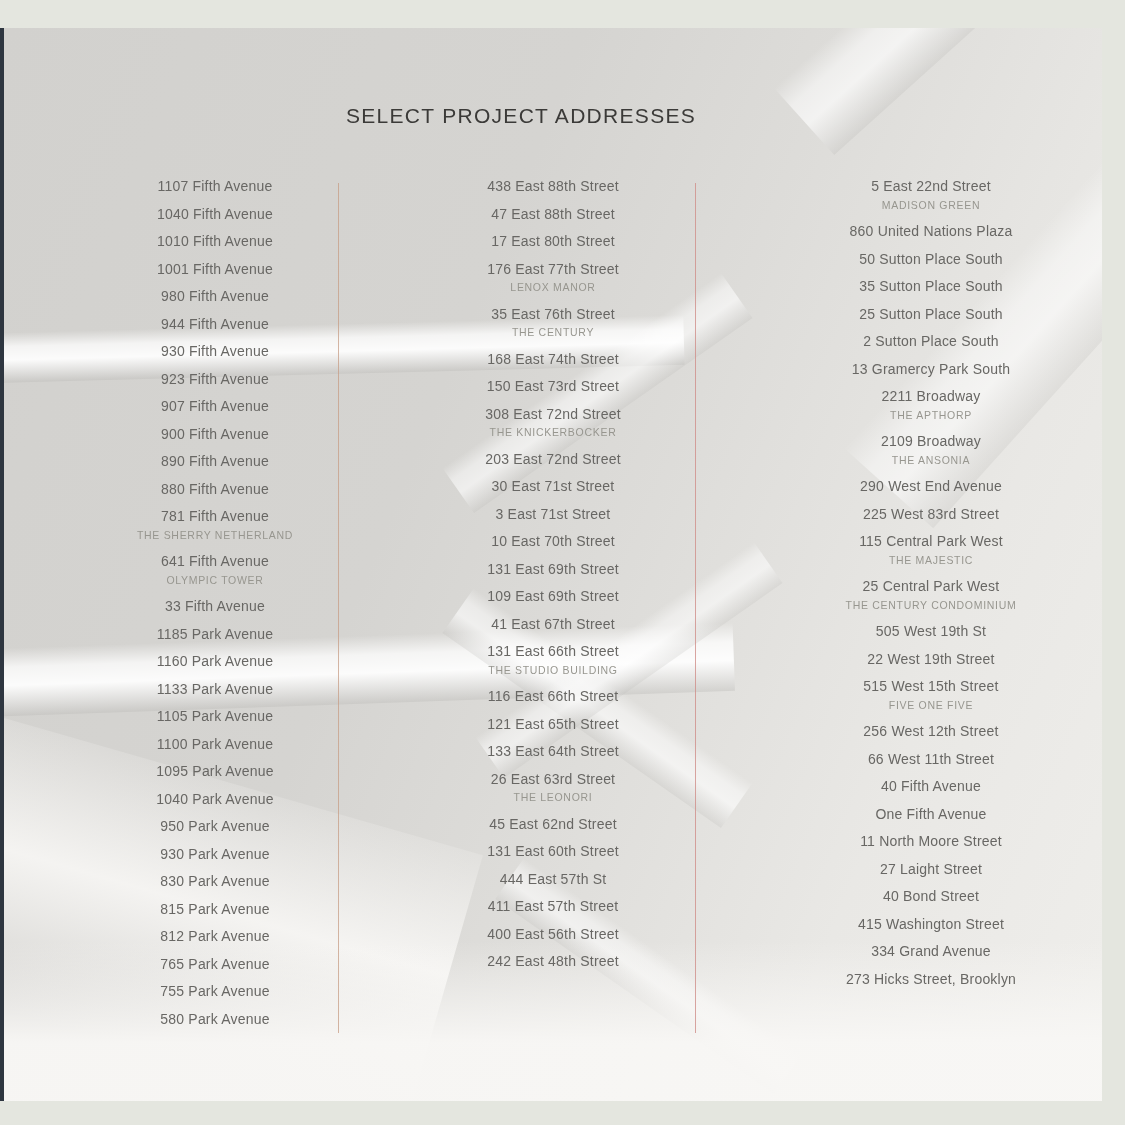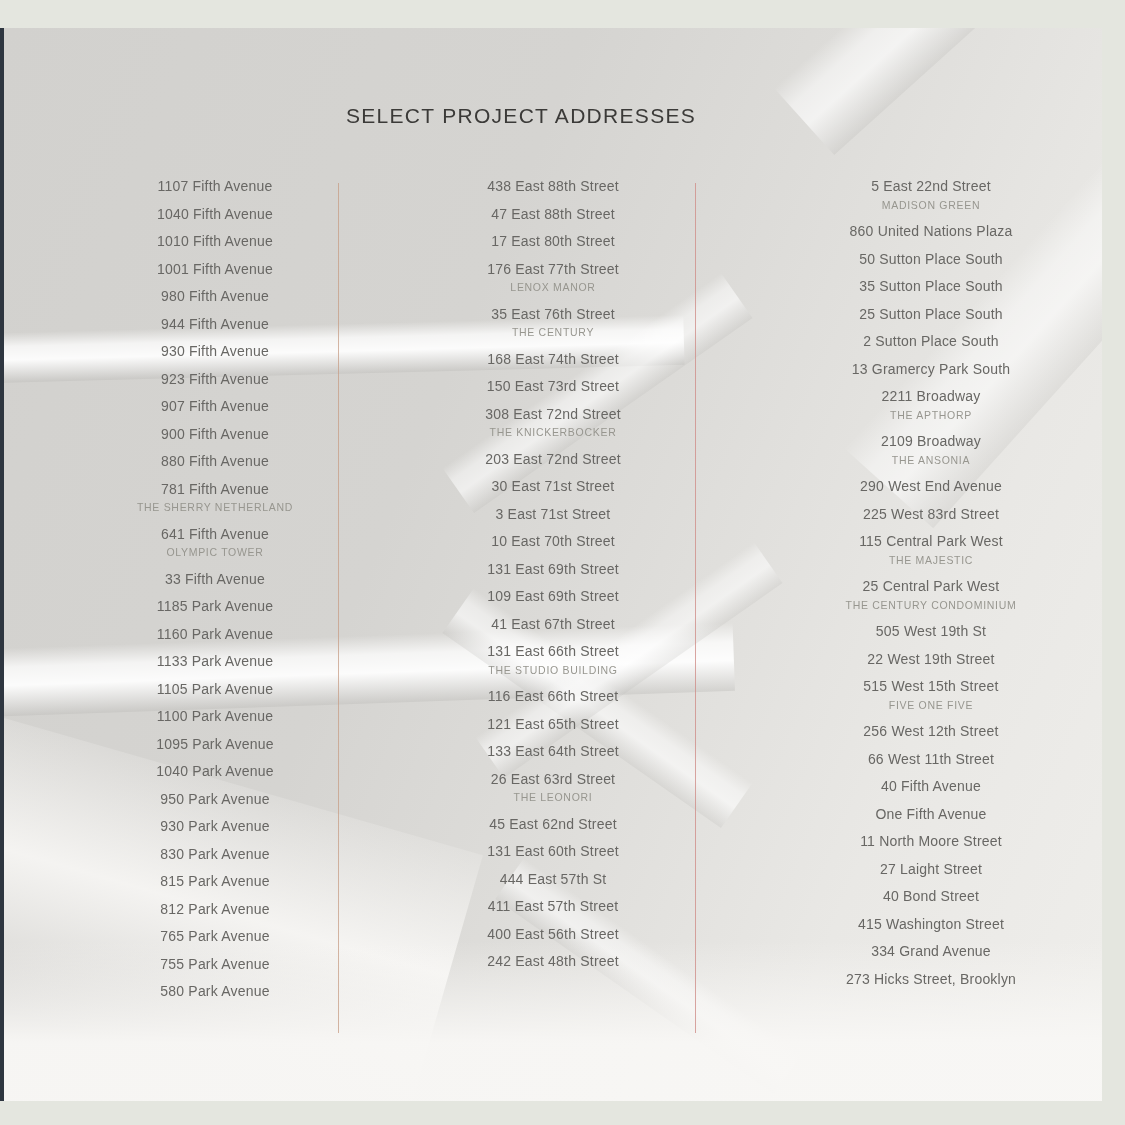--- a/index.html
+++ b/index.html
@@ -119,20 +119,23 @@
       <div>
         <div class="addr">923 Fifth Avenue</div>
       </div>
       <div>
         <div class="addr">907 Fifth Avenue</div>
       </div>
       <div>
         <div class="addr">900 Fifth Avenue</div>
       </div>
       <div>
+        <div class="addr">890 Fifth Avenue</div>
+      </div>
+      <div>
         <div class="addr">880 Fifth Avenue</div>
       </div>
       <div>
         <div class="addr">781 Fifth Avenue</div>
         <div class="bldg">THE SHERRY NETHERLAND</div>
       </div>
       <div>
         <div class="addr">641 Fifth Avenue</div>
         <div class="bldg">OLYMPIC TOWER</div>
       </div>

